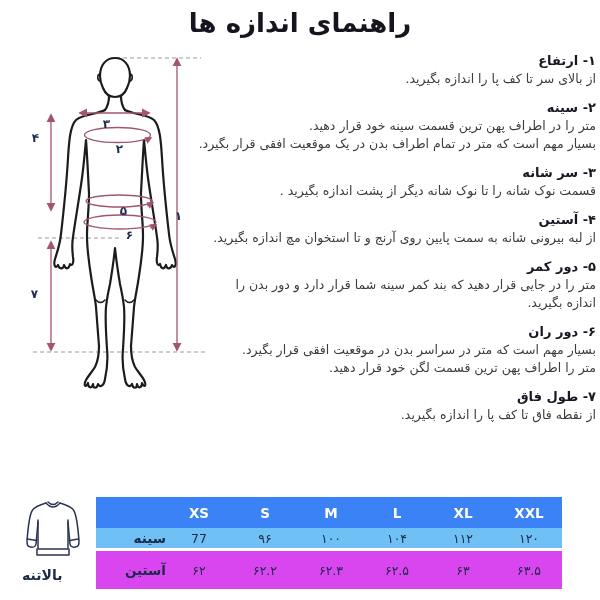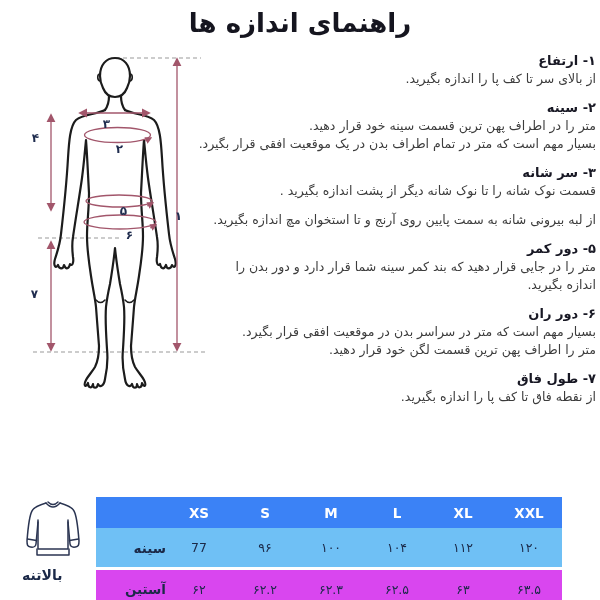--- a/index.html
+++ b/index.html
@@ -33,21 +33,21 @@
   }
   
   .garment{position:absolute;left:22px;top:498px;width:72px;text-align:left;}
   .garment-label{
     font-size:14px;font-weight:800;color:#1b2948;margin-top:3px;
   }
   .size-table{position:absolute;left:96px;top:497px;width:466px;direction:ltr;}
   .t-row{display:grid;grid-template-columns:70px repeat(6,1fr);align-items:center;}
   .t-header{background:#3b82f6;height:31px;}
   .t-header .t-cell{color:#ffffff;font-size:13.5px;font-weight:600;}
-  .t-chest{background:#6fc0f5;height:39px;margin-bottom:3px;}
+  .t-chest{background:#6fc0f5;height:20px;margin-bottom:3px;}
   .t-sleeve{background:#d946ef;height:38px;}
   .t-cell{text-align:center;font-size:12.5px;color:#1b2948;}
   .t-label{
     direction:rtl;text-align:right;padding-left:4px;
     font-weight:800;font-size:13.5px;color:#1b2948;
   }
 </style>
 </head>
 <body>
 
@@ -163,20 +163,21 @@
   <div class="section">
     <div class="sec-heading">۲- سینه</div>
     <div class="sec-line">متر را در اطراف پهن ترین قسمت سینه خود قرار دهید.</div>
     <div class="sec-line">بسیار مهم است که متر در تمام اطراف بدن در یک موقعیت افقی قرار بگیرد.</div>
   </div>
   <div class="section">
     <div class="sec-heading">۳- سر شانه</div>
     <div class="sec-line">قسمت نوک شانه را تا نوک شانه دیگر از پشت اندازه بگیرید .</div>
   </div>
   <div class="section">
+    <div class="sec-heading">۴- آستین</div>
     <div class="sec-line">از لبه بیرونی شانه به سمت پایین روی آرنج و تا استخوان مچ اندازه بگیرید.</div>
   </div>
   <div class="section">
     <div class="sec-heading">۵- دور کمر</div>
     <div class="sec-line">متر را در جایی قرار دهید که بند کمر سینه شما قرار دارد و  دور بدن را</div>
     <div class="sec-line">اندازه بگیرید.</div>
   </div>
   <div class="section">
     <div class="sec-heading">۶- دور ران</div>
     <div class="sec-line">بسیار مهم است که متر در سراسر بدن در موقعیت افقی قرار بگیرد.</div>

